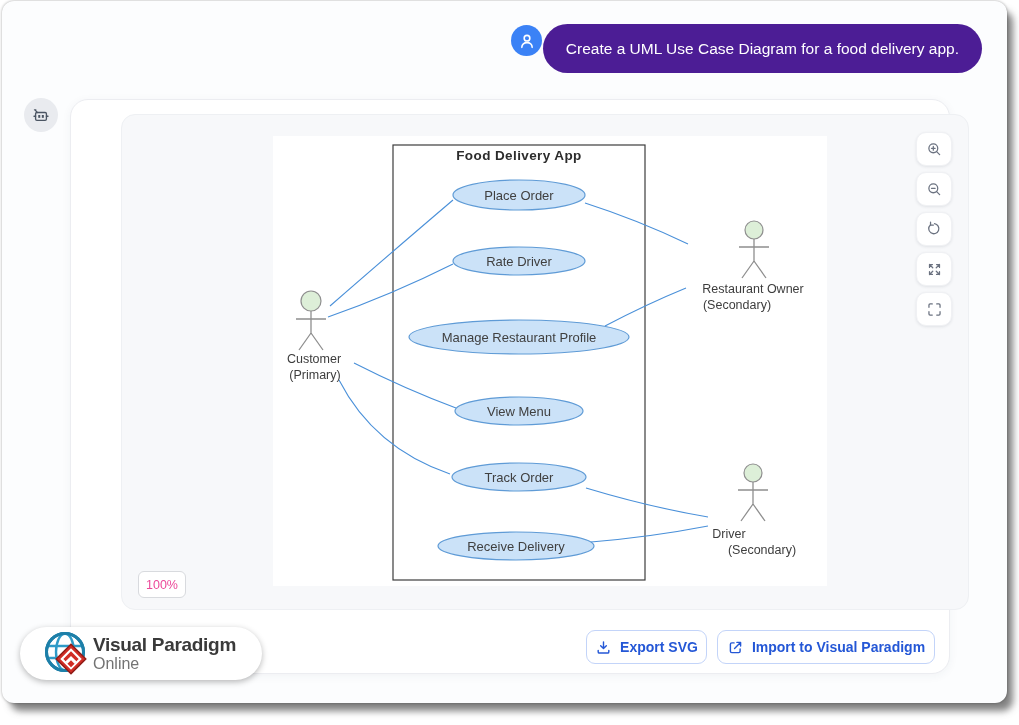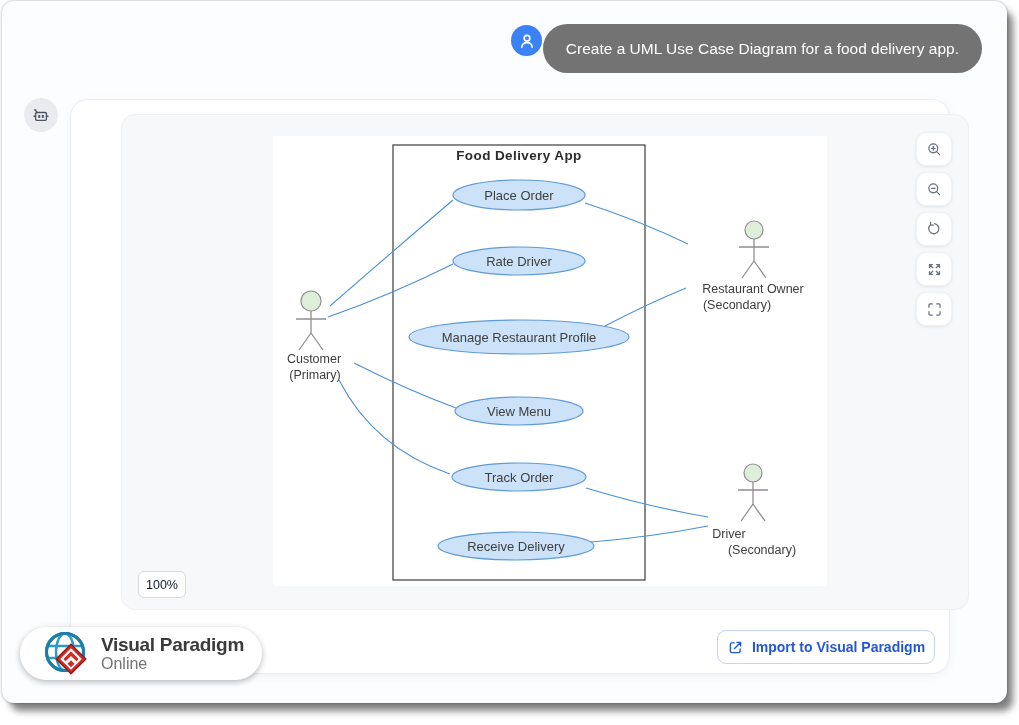--- a/index.html
+++ b/index.html
@@ -2,21 +2,21 @@
 <html><head>
 <meta charset="utf-8">
 <style>
   html,body{margin:0;padding:0;background:#ffffff;width:1019px;height:725px;overflow:hidden;
     font-family:"Liberation Sans",sans-serif;}
   .window{position:absolute;left:2px;top:1px;width:1005px;height:702px;background:#fcfdfe;
     border-radius:12px;box-shadow:0 0 3px rgba(0,0,0,.35), 7px 9px 7px -1px rgba(100,100,100,.8);}
   
   .chat-avatar{position:absolute;left:509px;top:24px;width:31px;height:31px;border-radius:50%;
     background:#3b82f6;display:flex;align-items:center;justify-content:center;}
-  .chat-bubble{position:absolute;right:25px;top:23px;height:49px;border-radius:25px;background:#737373;
+  .chat-bubble{position:absolute;right:25px;top:23px;height:49px;border-radius:25px;background:#4c1d95;
     color:#fff;font-size:15.5px;display:flex;align-items:center;padding:0 23px;white-space:nowrap;}
   
   .bot-btn{position:absolute;left:22px;top:97px;width:34px;height:34px;border-radius:50%;
     background:#e9ebef;border:none;display:flex;align-items:center;justify-content:center;cursor:pointer;color:#4b5563;}
   
   .card{position:absolute;left:68px;top:98px;width:880px;height:575px;background:#ffffff;
     border:1px solid #ecedf1;border-radius:18px;box-shadow:0 2px 10px rgba(40,50,70,.05);box-sizing:border-box;}
   .panel{position:absolute;left:16px;top:14px;width:848px;height:496px;background:#f7f8fa;
     border:1px solid #eef0f3;border-radius:14px;box-sizing:border-box;margin-left:34px;}
   .canvas{position:absolute;left:151px;top:21px;width:554px;height:450px;background:#ffffff;}
@@ -25,33 +25,33 @@
   .boundary-title{font-size:13.5px;font-weight:bold;fill:#2c2c2c;letter-spacing:.4px;}
   .uc-label{font-size:13px;fill:#404040;}
   .actor-label{font-size:12.5px;fill:#3d3d3d;}
   
   .tools{position:absolute;left:794px;top:17px;display:flex;flex-direction:column;gap:6px;}
   .tool-btn{width:36px;height:34px;border-radius:10px;background:#fff;border:1px solid #f0f1f4;
     box-shadow:0 1px 3px rgba(25,35,60,.10);display:flex;align-items:center;justify-content:center;
     color:#6b7280;cursor:pointer;padding:0;}
   
   .zoom-badge{position:absolute;left:16px;top:456px;width:46px;height:25px;background:#fff;
-    border:1px solid #d8dade;border-radius:6px;font-size:12.5px;color:#0f172a;
+    border:1px solid #d8dade;border-radius:6px;font-size:12.5px;color:#ec4899;
     display:flex;align-items:center;justify-content:center;}
   
   .footer-btn{position:absolute;top:530px;height:34px;background:#fff;border:1px solid #c3d4f9;
     border-radius:9px;color:#2457d6;font-size:14px;font-weight:600;cursor:pointer;
     display:flex;align-items:center;justify-content:center;gap:8px;font-family:"Liberation Sans",sans-serif;box-sizing:border-box;}
   .export-btn{left:515px;width:121px;}
   .import-btn{left:646px;width:218px;text-align:center;}
   
   .logo-pill{position:absolute;left:18px;top:626px;width:242px;height:53px;background:#fff;border-radius:27px;
     box-shadow:0 2px 6px rgba(0,0,0,.28);display:flex;align-items:center;z-index:5;}
   .logo-mark{margin-left:24px;flex:0 0 auto;}
-  .logo-text{margin-left:11px;line-height:1.05;}
+  .logo-text{margin-left:3px;line-height:1.05;}
   .logo-line1{font-size:19px;font-weight:bold;color:#3a3a3a;letter-spacing:-.3px;}
   .logo-line2{font-size:16px;color:#737373;margin-top:1px;}
 </style>
 </head>
 <body>
 
 <div class="window">
 
   <div class="chat-avatar">
     <svg width="20" height="20" viewBox="0 0 24 24" fill="none" stroke="#ffffff" stroke-width="1.9" stroke-linecap="round" stroke-linejoin="round">
@@ -164,20 +164,27 @@
             <path d="M14.8,5 h2.8 a1.4,1.4 0 0 1 1.4,1.4 v2.8"></path>
             <path d="M19,14.8 v2.8 a1.4,1.4 0 0 1 -1.4,1.4 h-2.8"></path>
             <path d="M9.2,19 H6.4 a1.4,1.4 0 0 1 -1.4,-1.4 v-2.8"></path>
           </svg>
         </button>
       </div>
 
       <div class="zoom-badge">100%</div>
     </div>
 
+    <button class="footer-btn export-btn">
+      <svg width="17" height="17" viewBox="0 0 24 24" fill="none" stroke="currentColor" stroke-width="2" stroke-linecap="round" stroke-linejoin="round">
+        <path d="M12,4 v9 M8,9.5 l4,4 4,-4"></path>
+        <path d="M4.5,16 v2.2 a1.6,1.6 0 0 0 1.6,1.6 h11.8 a1.6,1.6 0 0 0 1.6,-1.6 V16"></path>
+      </svg>
+      <span>Export SVG</span>
+    </button>
 
     <button class="footer-btn import-btn">
       <svg width="17" height="17" viewBox="0 0 24 24" fill="none" stroke="currentColor" stroke-width="2" stroke-linecap="round" stroke-linejoin="round">
         <path d="M10,5.5 H6.8 a2,2 0 0 0 -2,2 v9.7 a2,2 0 0 0 2,2 h9.7 a2,2 0 0 0 2,-2 V14"></path>
         <path d="M14,4.8 h5.2 V10 M19,5 l-8.3,8.3"></path>
       </svg>
       <span>Import to Visual Paradigm</span>
     </button>
   </div>
 

